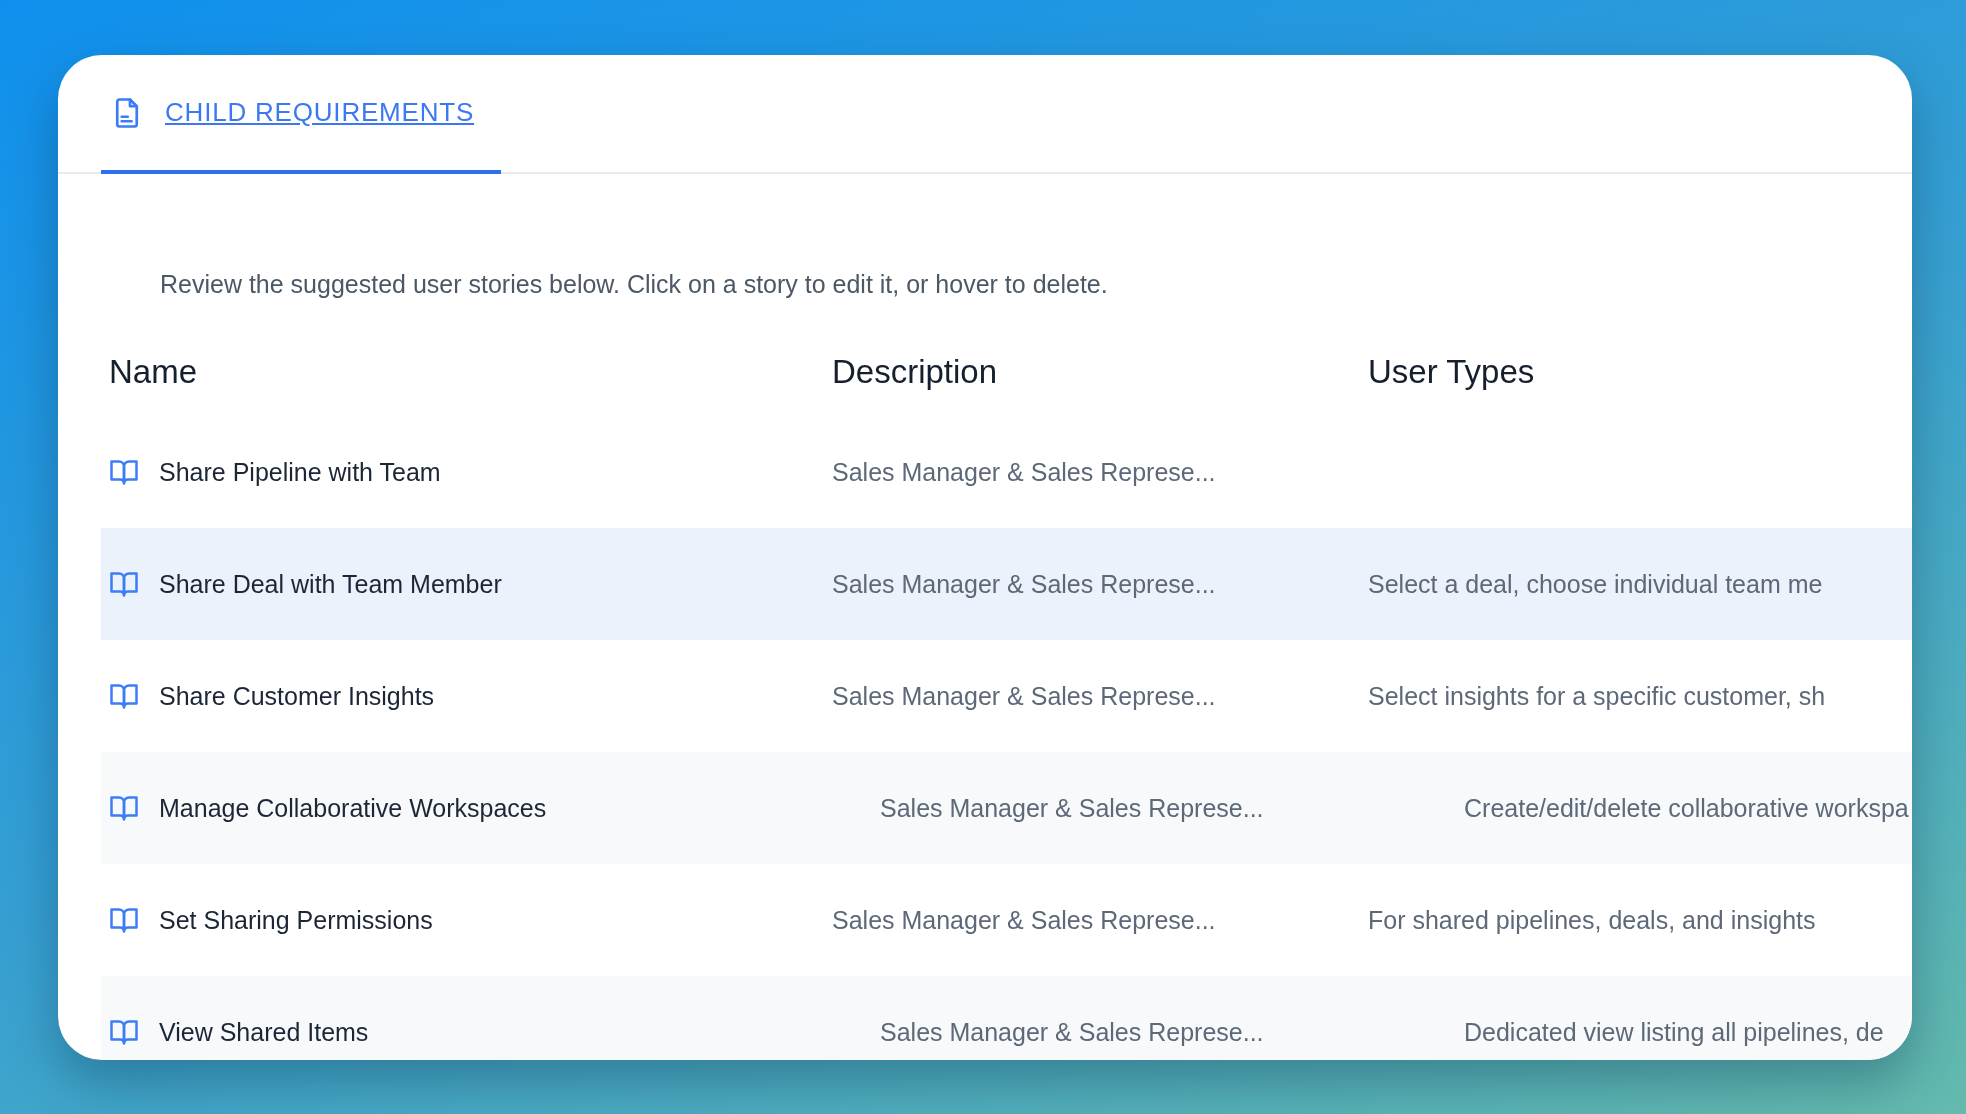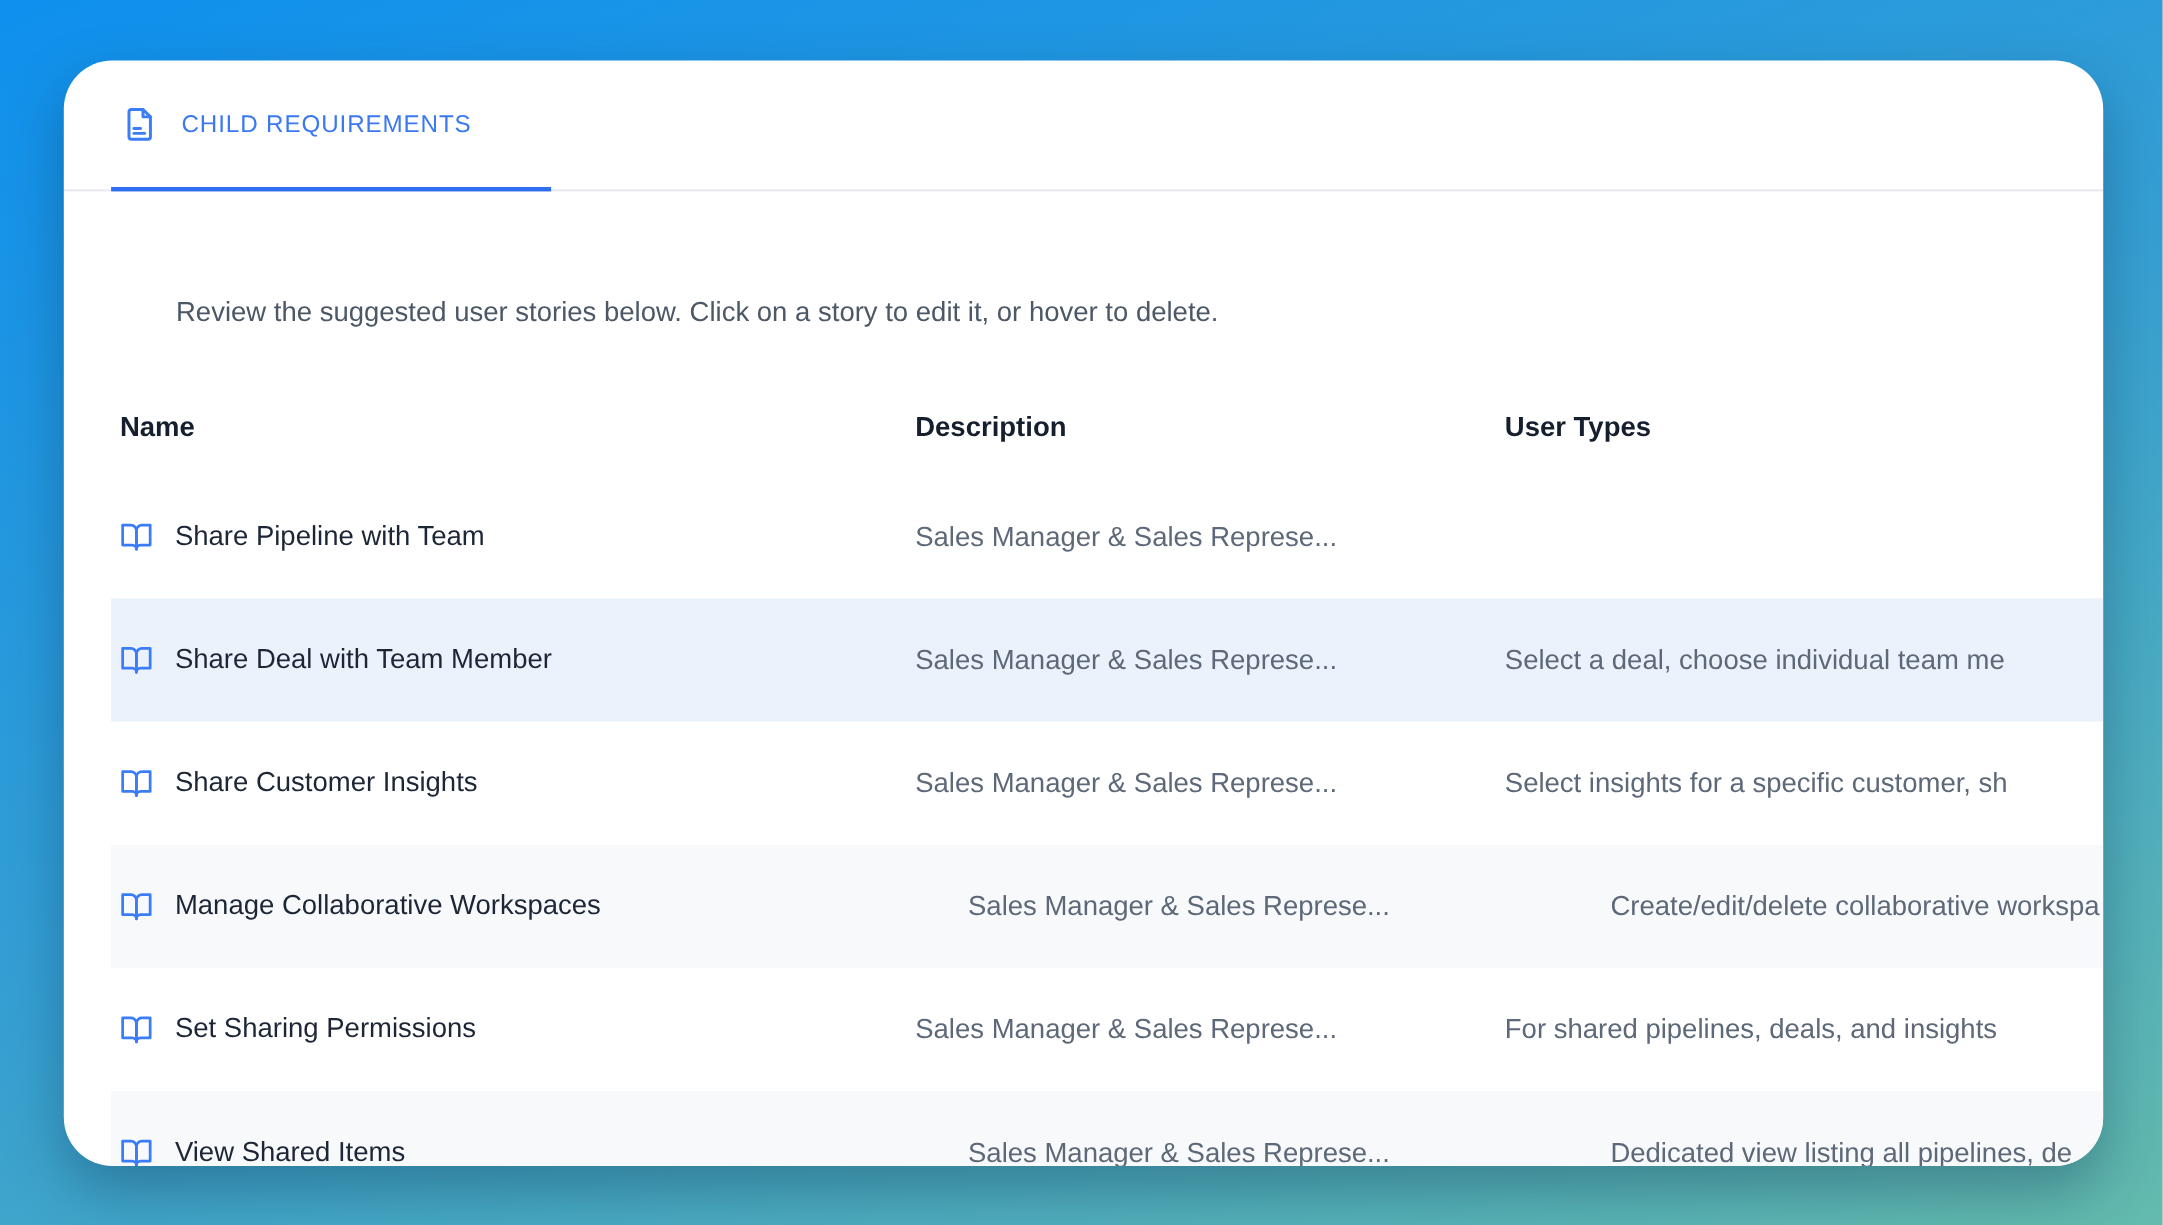--- a/index.html
+++ b/index.html
@@ -32,61 +32,62 @@
     display:flex;
     align-items:center;
     gap:20px;
     padding-left:8px;
     border-bottom:4px solid #2e6ff0;
     margin-bottom:-2px;
     cursor:pointer;
   }
   .tab .tab-icon { width:36px; height:36px; flex:0 0 auto; display:flex; }
   .tab .tab-label {
-    font-size:22px;
+    font-size:26px;
     letter-spacing:0.8px;
     font-weight:500;
     color:#3b78f2;
     white-space:nowrap;
+    text-decoration:underline;
   }
   
   .intro {
     margin:94px 0 0 102px;
     font-size:25px;
     line-height:32px;
     color:#4c5866;
   }
   .table {
     margin-left:43px;
     width:calc(100% - 43px);
   }
   .thead {
-    margin-top:72px;
+    margin-top:56px;
     display:grid;
     grid-template-columns:723px 536px 1fr;
-    font-size:25px;
-    font-weight:700;
+    font-size:33px;
+    font-weight:400;
     color:#151f2d;
     line-height:32px;
   }
   .thead > div { padding-left:8px; }
   .tbody { margin-top:28px; }
   .row {
     height:112px;
     display:grid;
     grid-template-columns:723px 536px 1fr;
     align-items:center;
     cursor:pointer;
   }
   .row.stripe { background:#f7f9fb;gap:48px; }
   .row.highlight { background:#ecf2fb; }
   .cell { overflow:hidden; white-space:nowrap; padding-left:8px; }
   .cell-name {
     display:flex;
-    align-items:flex-start;
+    align-items:center;
     gap:20px;
     font-size:25px;
     font-weight:500;
     color:#1c2636;
   }
   .cell-name .book { width:30px; height:30px; flex:0 0 auto; display:flex; }
   .cell-muted {
     font-size:25px;
     color:#5d6878;
   }

